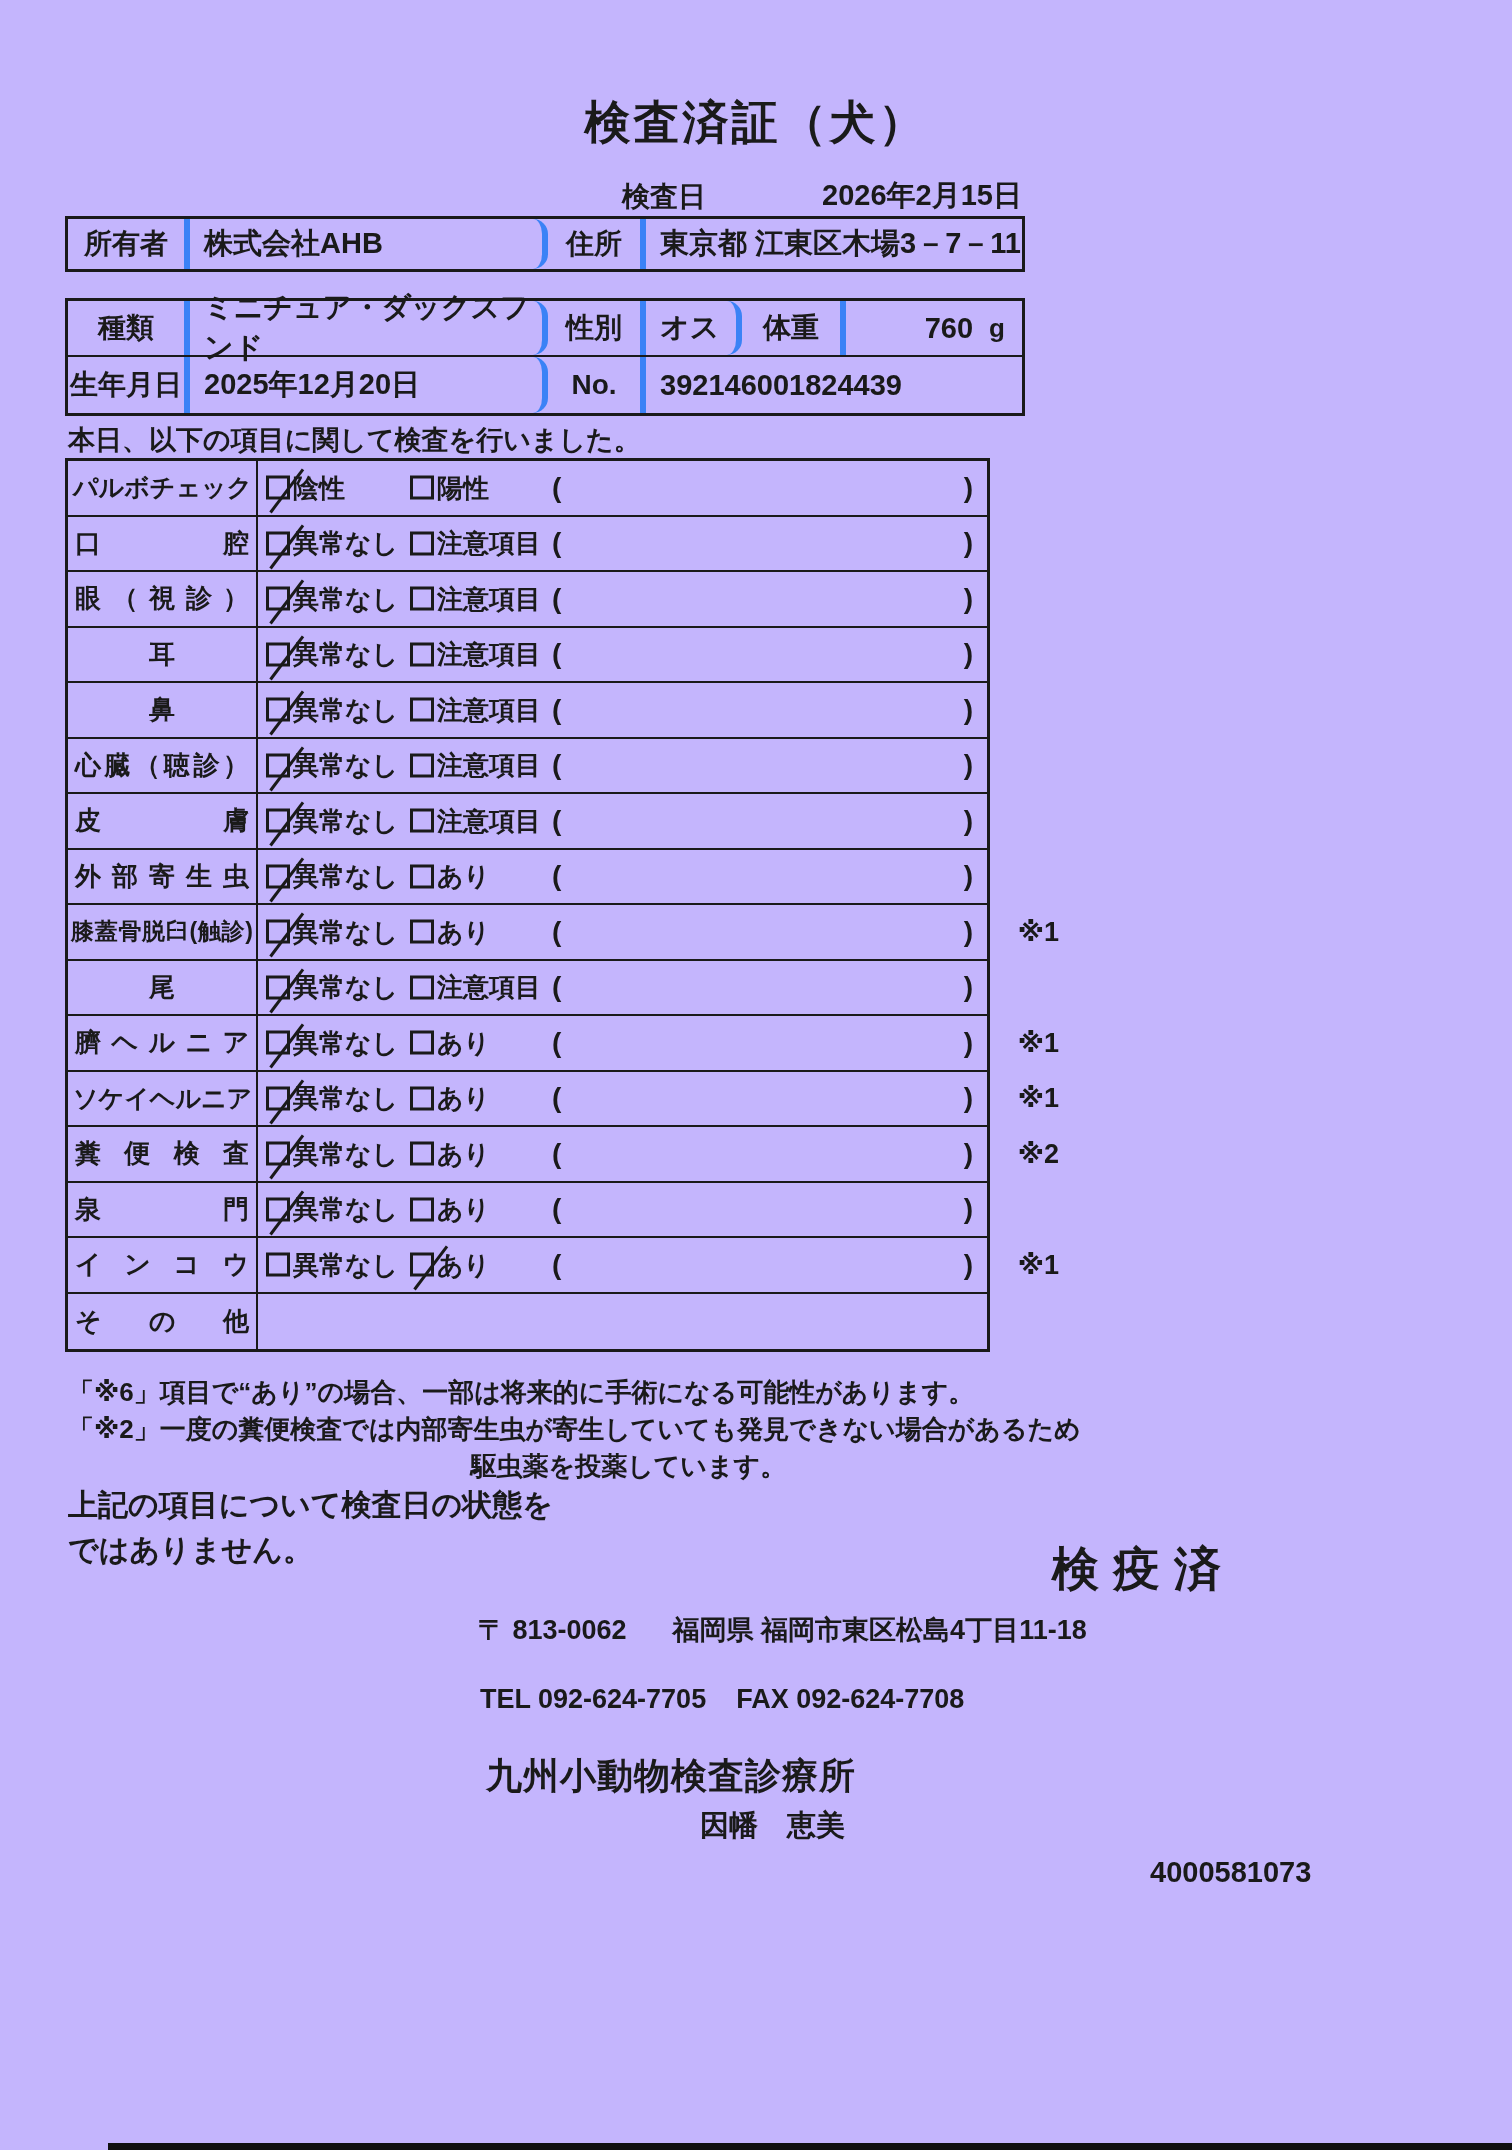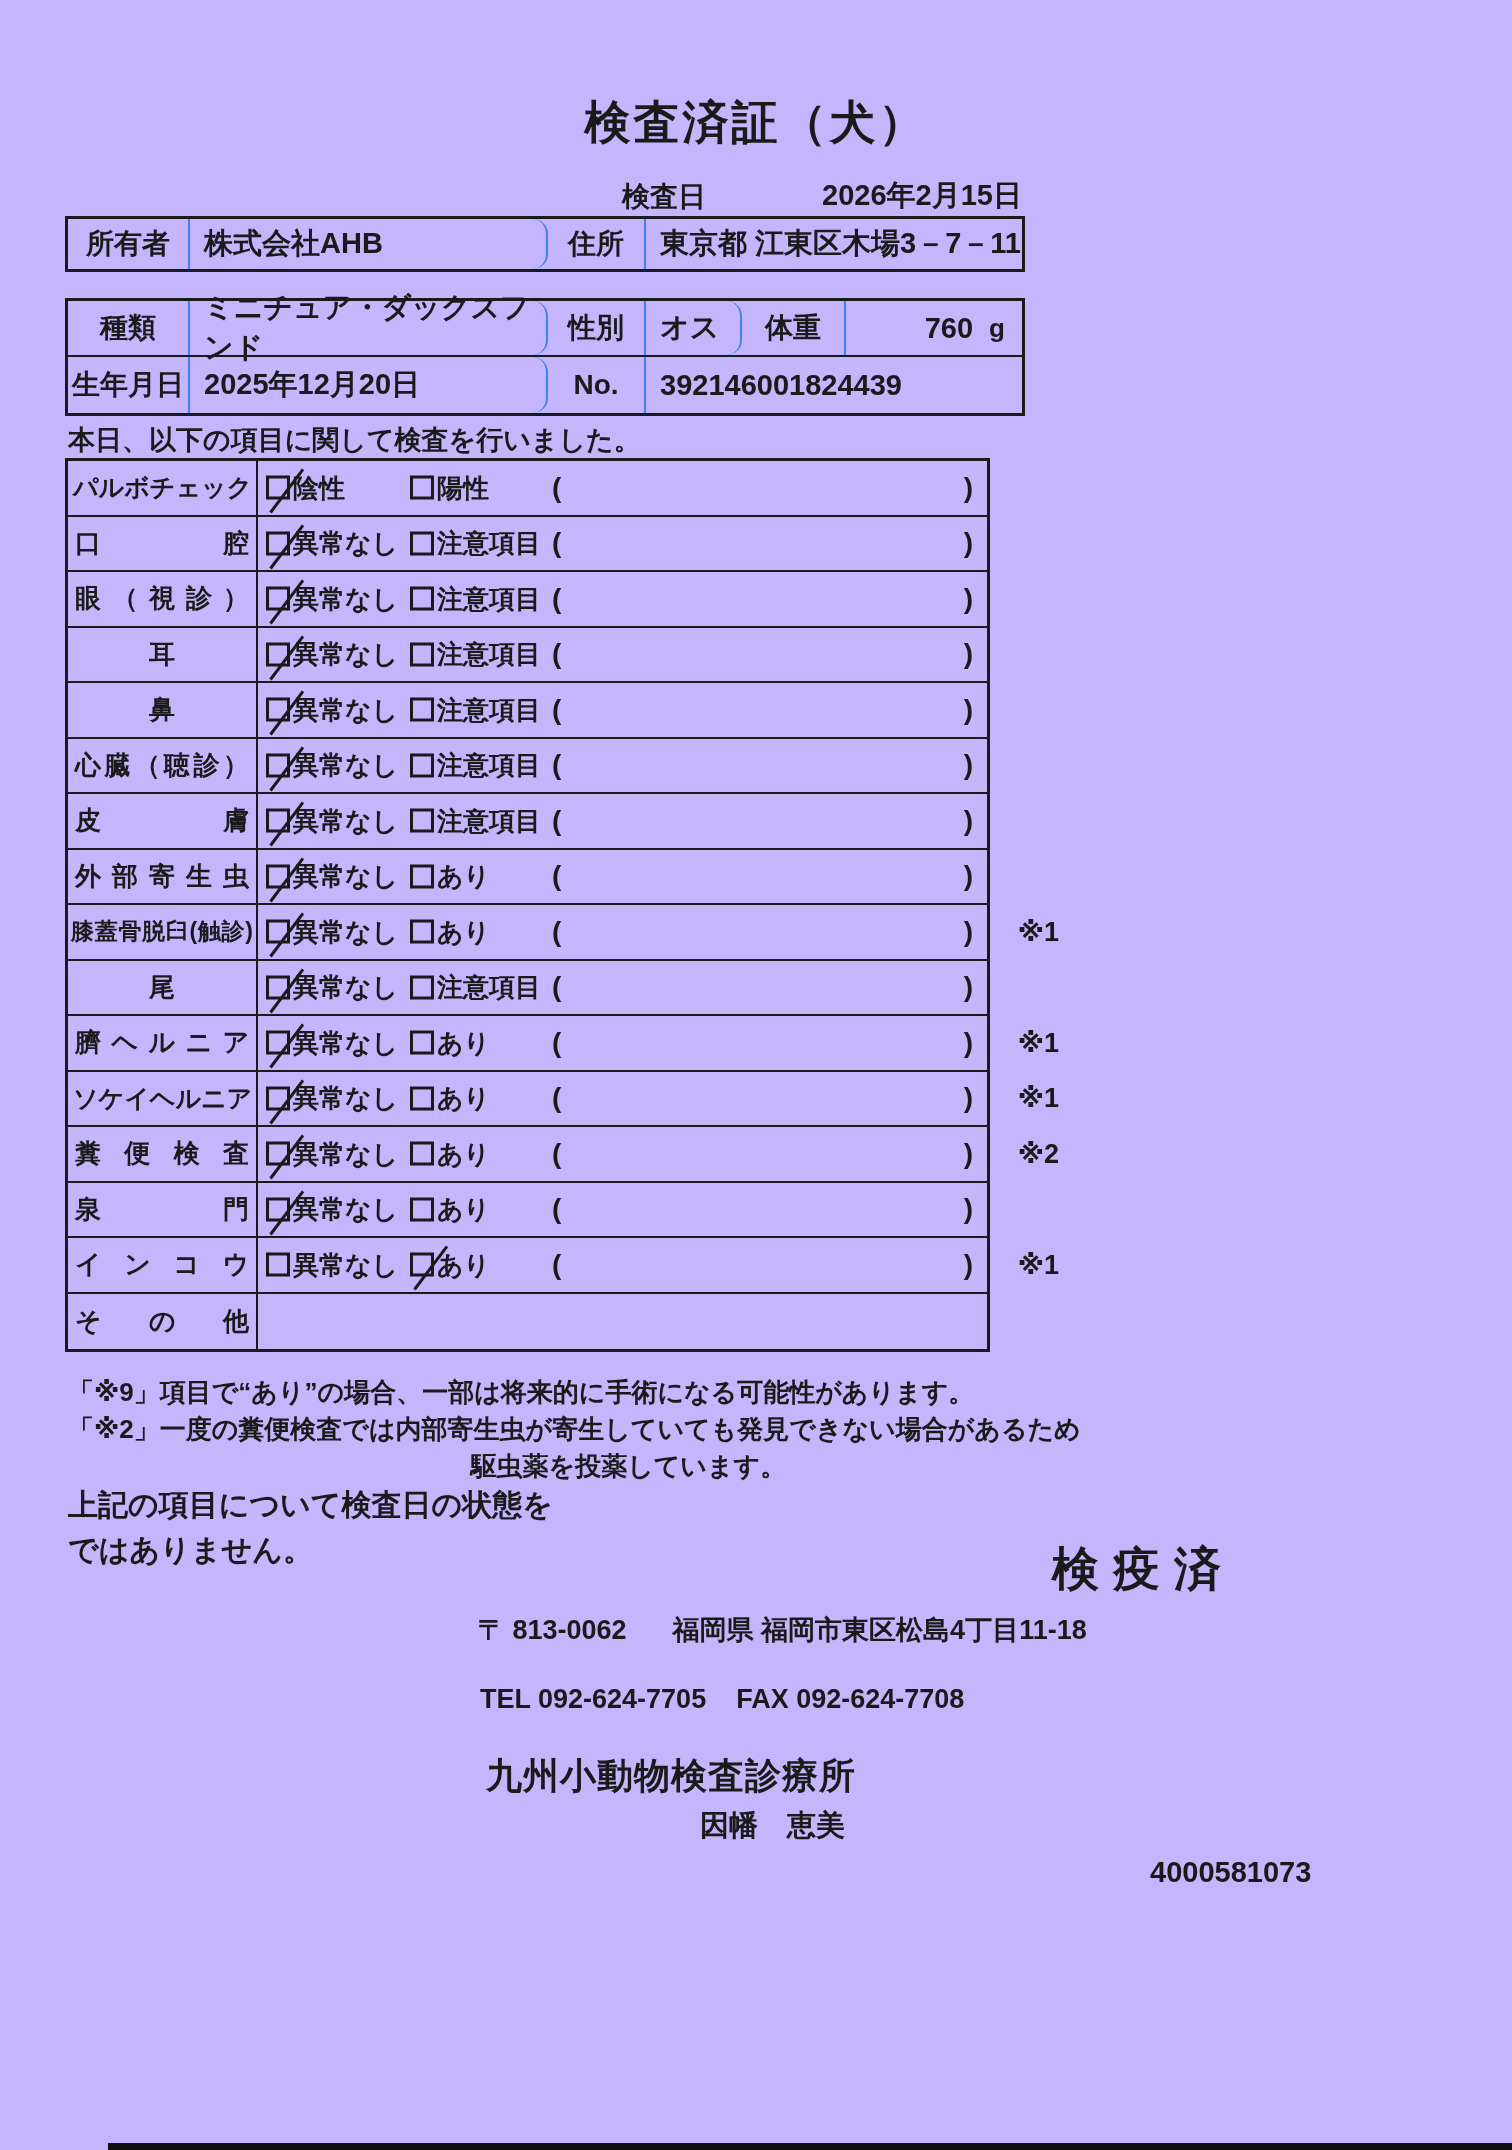--- a/index.html
+++ b/index.html
@@ -14,21 +14,21 @@
 
   
   .t1{position:absolute;left:65px;top:216px;width:960px;height:56px;border:3px solid #1a1a1a;
       box-sizing:border-box;display:flex;}
   .t2{position:absolute;left:65px;top:298px;width:960px;border:3px solid #1a1a1a;box-sizing:border-box;}
   .t2 .trow{display:flex;height:56px;box-sizing:border-box;}
   .t2 .trow.first{border-bottom:2px solid #1a1a1a;}
   .cell{box-sizing:border-box;display:flex;align-items:center;}
   .cell.lab{justify-content:center;font-size:28px;font-weight:600;}
   .cell.val{padding-left:14px;font-size:29px;font-weight:600;border-radius:15px;}
-  .br{border-right:2px solid #3b82f6;}
+  .br{border-right:6px solid #3b82f6;}
   .w122{width:122px;} .w358{width:358px;} .w98{width:98px;} .w96{width:96px;} .w104{width:104px;}
   .grow{flex:1;}
   .breed{font-size:25px;}
   .weight-val{flex:1;justify-content:flex-end;padding-right:17px;font-size:29px;font-weight:600;}
   .weight-unit{margin-left:16px;font-size:26px;}
 
   .intro{position:absolute;left:68px;top:422px;font-size:27px;font-weight:600;}
 
   
   .main-table{position:absolute;left:65px;top:458px;width:925px;border:3px solid #1a1a1a;box-sizing:border-box;}
@@ -446,21 +446,21 @@
             <span>そ</span>
             <span>の</span>
             <span>他</span>
           </div>
           <div class="c-content"></div>
         </div>
       </div>
   </div>
 
   <div class="notes">
-    <div>「※9」項目で“あり”の場合、一部は将来的に手術になる可能性があります。</div>
+    <div>「※6」項目で“あり”の場合、一部は将来的に手術になる可能性があります。</div>
     <div>「※2」一度の糞便検査では内部寄生虫が寄生していても発見できない場合があるため</div>
     <div class="indent">駆虫薬を投薬しています。</div>
   </div>
 
   <div class="statement">
     <div>上記の項目について検査日の状態を</div>
     <div>ではありません。</div>
   </div>
 
   <div class="stamp">検疫済</div>

